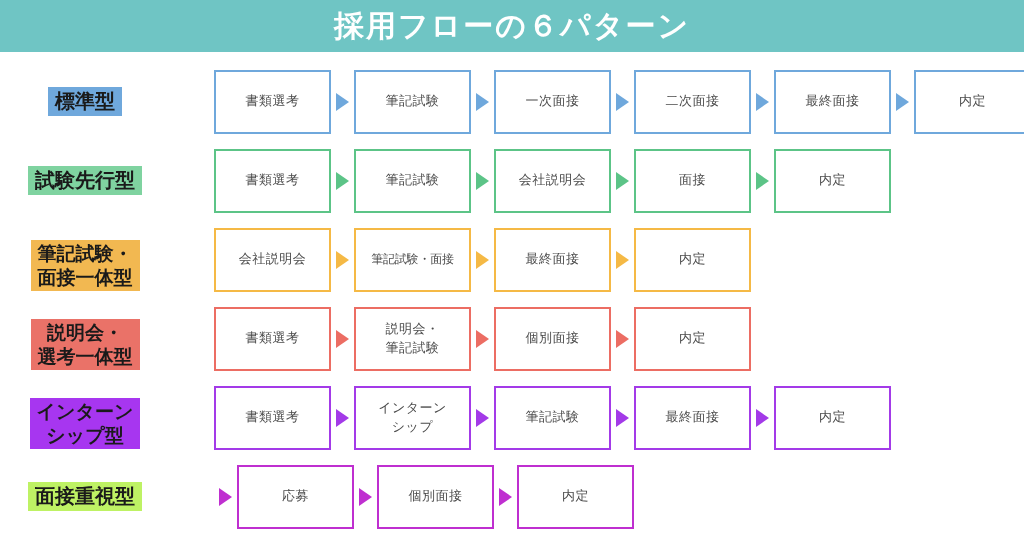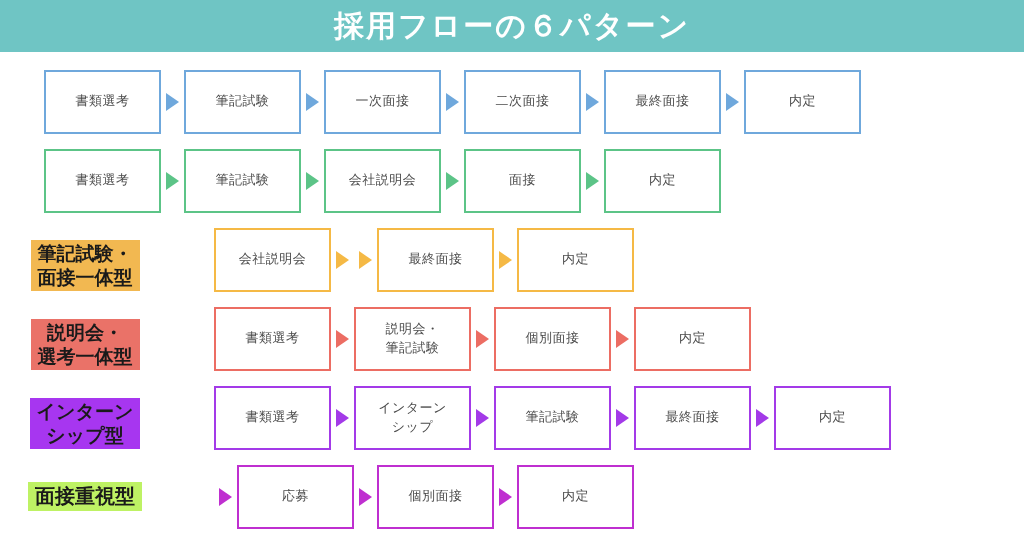--- a/index.html
+++ b/index.html
@@ -129,20 +129,23 @@
 <body>
 
 <div id="page" style="background: rgb(255, 255, 255);">
 
   <div id="header-banner" style="background: rgb(111, 197, 196);">
     <div id="header-title" style="color: rgb(255, 255, 255);">採用フローの６パターン</div>
   </div>
 
   <div id="rows">
       <div class="flow-row" style="top: 10px;">
+        <div class="row-label-wrap">
+          <div class="row-label size-lg" style="background: rgb(111, 168, 220); color: rgb(26, 26, 26);">標準型</div>
+        </div>
         <div class="steps">
           <div class="step-box" style="border-color: rgb(111, 168, 220); color: rgb(74, 74, 74);">書類選考</div>
           <div class="arrow">
             <i style="border-left-color: rgb(111, 168, 220);"></i>
           </div>
           <div class="step-box" style="border-color: rgb(111, 168, 220); color: rgb(74, 74, 74);">筆記試験</div>
           <div class="arrow">
             <i style="border-left-color: rgb(111, 168, 220);"></i>
           </div>
           <div class="step-box" style="border-color: rgb(111, 168, 220); color: rgb(74, 74, 74);">一次面接</div>
@@ -154,20 +157,23 @@
             <i style="border-left-color: rgb(111, 168, 220);"></i>
           </div>
           <div class="step-box" style="border-color: rgb(111, 168, 220); color: rgb(74, 74, 74);">最終面接</div>
           <div class="arrow">
             <i style="border-left-color: rgb(111, 168, 220);"></i>
           </div>
           <div class="step-box" style="border-color: rgb(111, 168, 220); color: rgb(74, 74, 74);">内定</div>
         </div>
       </div>
       <div class="flow-row" style="top: 89px;">
+        <div class="row-label-wrap">
+          <div class="row-label size-lg" style="background: rgb(127, 211, 160); color: rgb(26, 26, 26);">試験先行型</div>
+        </div>
         <div class="steps">
           <div class="step-box" style="border-color: rgb(92, 196, 135); color: rgb(74, 74, 74);">書類選考</div>
           <div class="arrow">
             <i style="border-left-color: rgb(92, 196, 135);"></i>
           </div>
           <div class="step-box" style="border-color: rgb(92, 196, 135); color: rgb(74, 74, 74);">筆記試験</div>
           <div class="arrow">
             <i style="border-left-color: rgb(92, 196, 135);"></i>
           </div>
           <div class="step-box" style="border-color: rgb(92, 196, 135); color: rgb(74, 74, 74);">会社説明会</div>
@@ -184,20 +190,21 @@
       <div class="flow-row" style="top: 168px;">
         <div class="row-label-wrap">
           <div class="row-label size-md" style="background: rgb(242, 184, 81); color: rgb(26, 26, 26);">筆記試験・
 面接一体型</div>
         </div>
         <div class="steps">
           <div class="step-box" style="border-color: rgb(245, 185, 69); color: rgb(74, 74, 74);">会社説明会</div>
           <div class="arrow">
             <i style="border-left-color: rgb(245, 185, 69);"></i>
           </div>
+          <div class="step-box tight" style="border-color: rgb(245, 185, 69); color: rgb(74, 74, 74);">筆記試験・面接</div>
           <div class="arrow">
             <i style="border-left-color: rgb(245, 185, 69);"></i>
           </div>
           <div class="step-box" style="border-color: rgb(245, 185, 69); color: rgb(74, 74, 74);">最終面接</div>
           <div class="arrow">
             <i style="border-left-color: rgb(245, 185, 69);"></i>
           </div>
           <div class="step-box" style="border-color: rgb(245, 185, 69); color: rgb(74, 74, 74);">内定</div>
         </div>
       </div>

